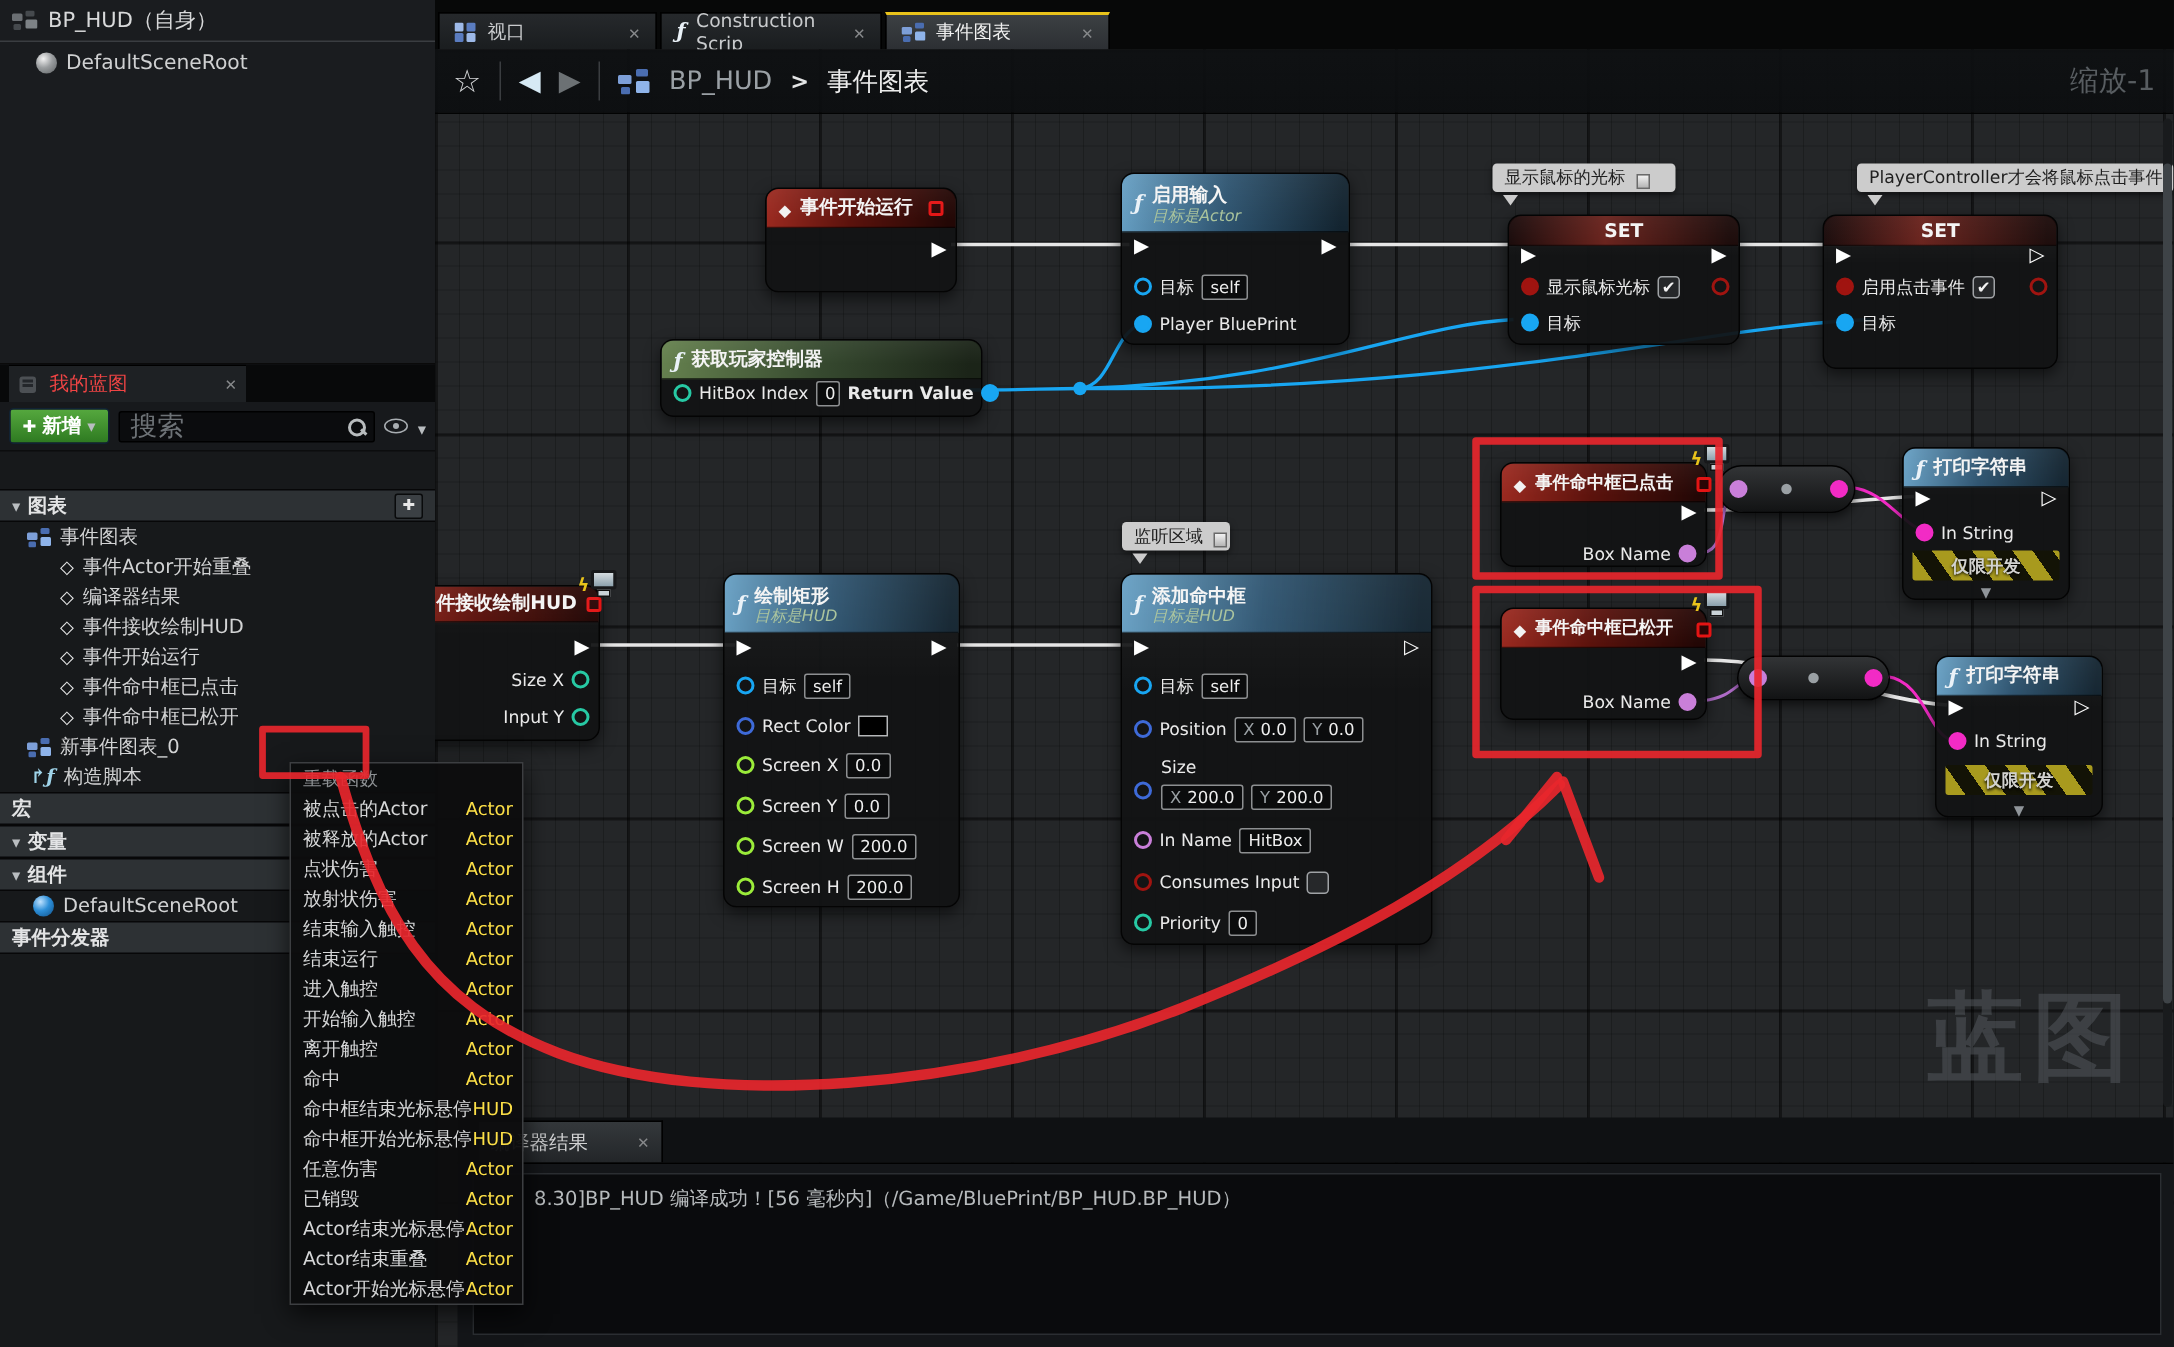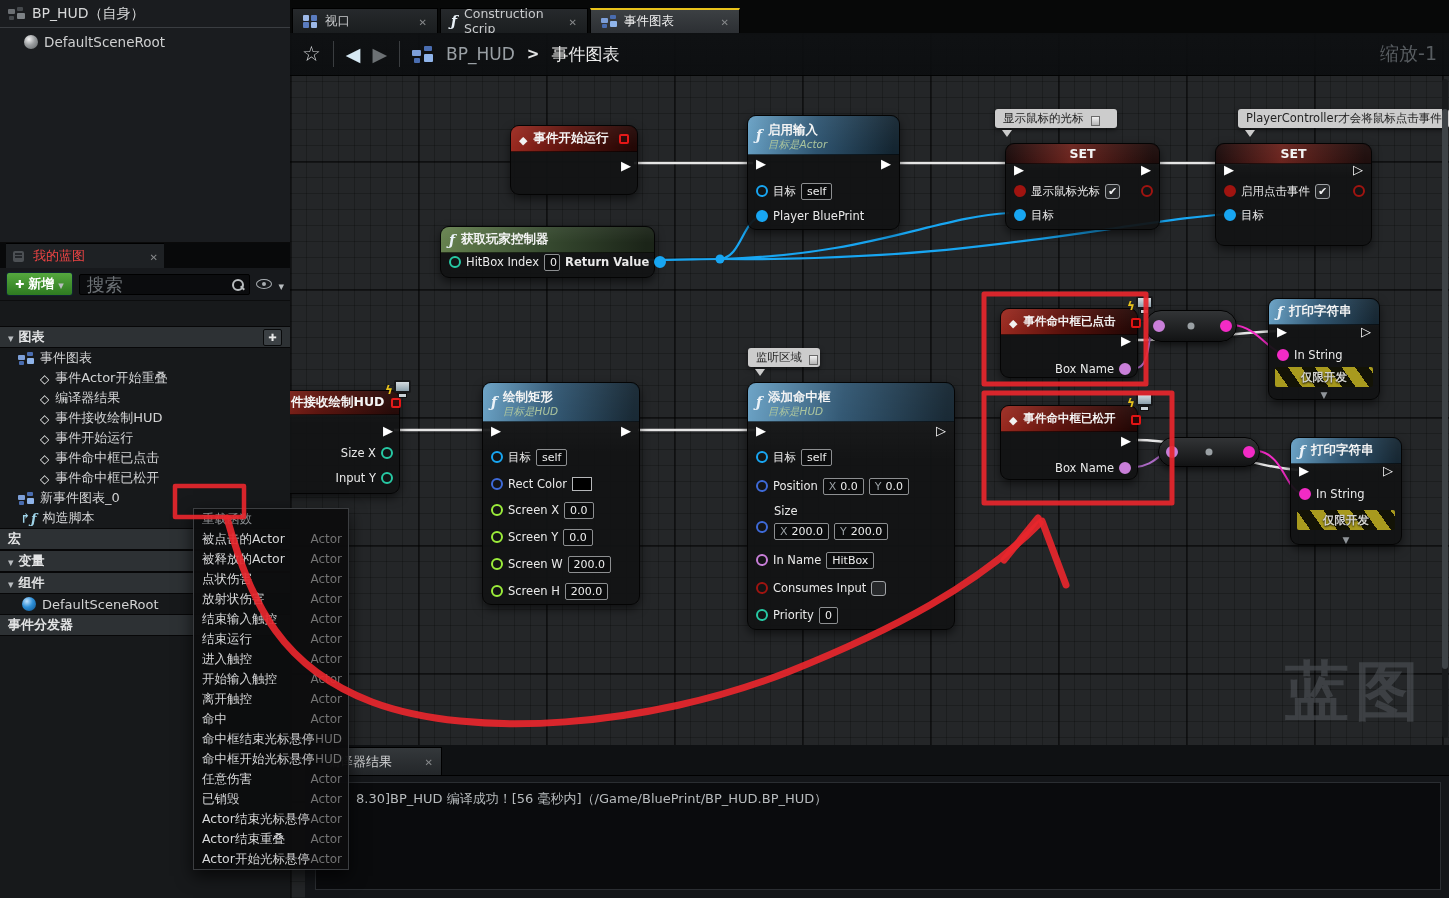--- a/index.html
+++ b/index.html
@@ -130,21 +130,21 @@
   
   .cr-tabrow{position:absolute;left:15px;right:0;top:712px;height:30px;background:#0f1113;z-index:5}
   .cr-tab{position:absolute;left:13px;top:2px;width:124px;height:28px;background:linear-gradient(#34383b,#232629);border:1px solid #000;border-bottom:0;display:flex;align-items:center;gap:8px;padding:0 8px;color:#d2d3d4;font-size:13px}
   .cr-body{position:absolute;left:15px;right:0;top:742px;bottom:0;background:#141619;border-top:1px solid #000;z-index:5}
   .cr-log{position:absolute;left:10px;right:8px;top:6px;bottom:8px;background:#0a0b0d;border:1px solid #2b2e32;color:#b7bbbd;font-size:13px;padding:7px 0 0 40px}
 
   
   .menu{position:absolute;left:193px;top:508px;width:156px;background:#0c0d0ef5;border:1px solid #3c3e41;box-shadow:0 6px 16px rgba(0,0,0,.7);z-index:50}
   .menu-title{height:20px;line-height:20px;padding:0 8px;color:#8d9093;font-size:12.5px}
   .mi{height:20px;display:flex;align-items:center;padding:0 6px 0 8px;font-size:12.5px;color:#d5d6d7}
-  .mi .cat{margin-left:auto;color:#737373;font-size:12px}
+  .mi .cat{margin-left:auto;color:#fde047;font-size:12px}
 
   svg.anno{position:absolute;left:0;top:0;z-index:200;pointer-events:none}
 </style>
 </head>
 <body>
 
 <div class="left-col">
 
   <div class="comp-panel">
     <div class="comp-hdr">

